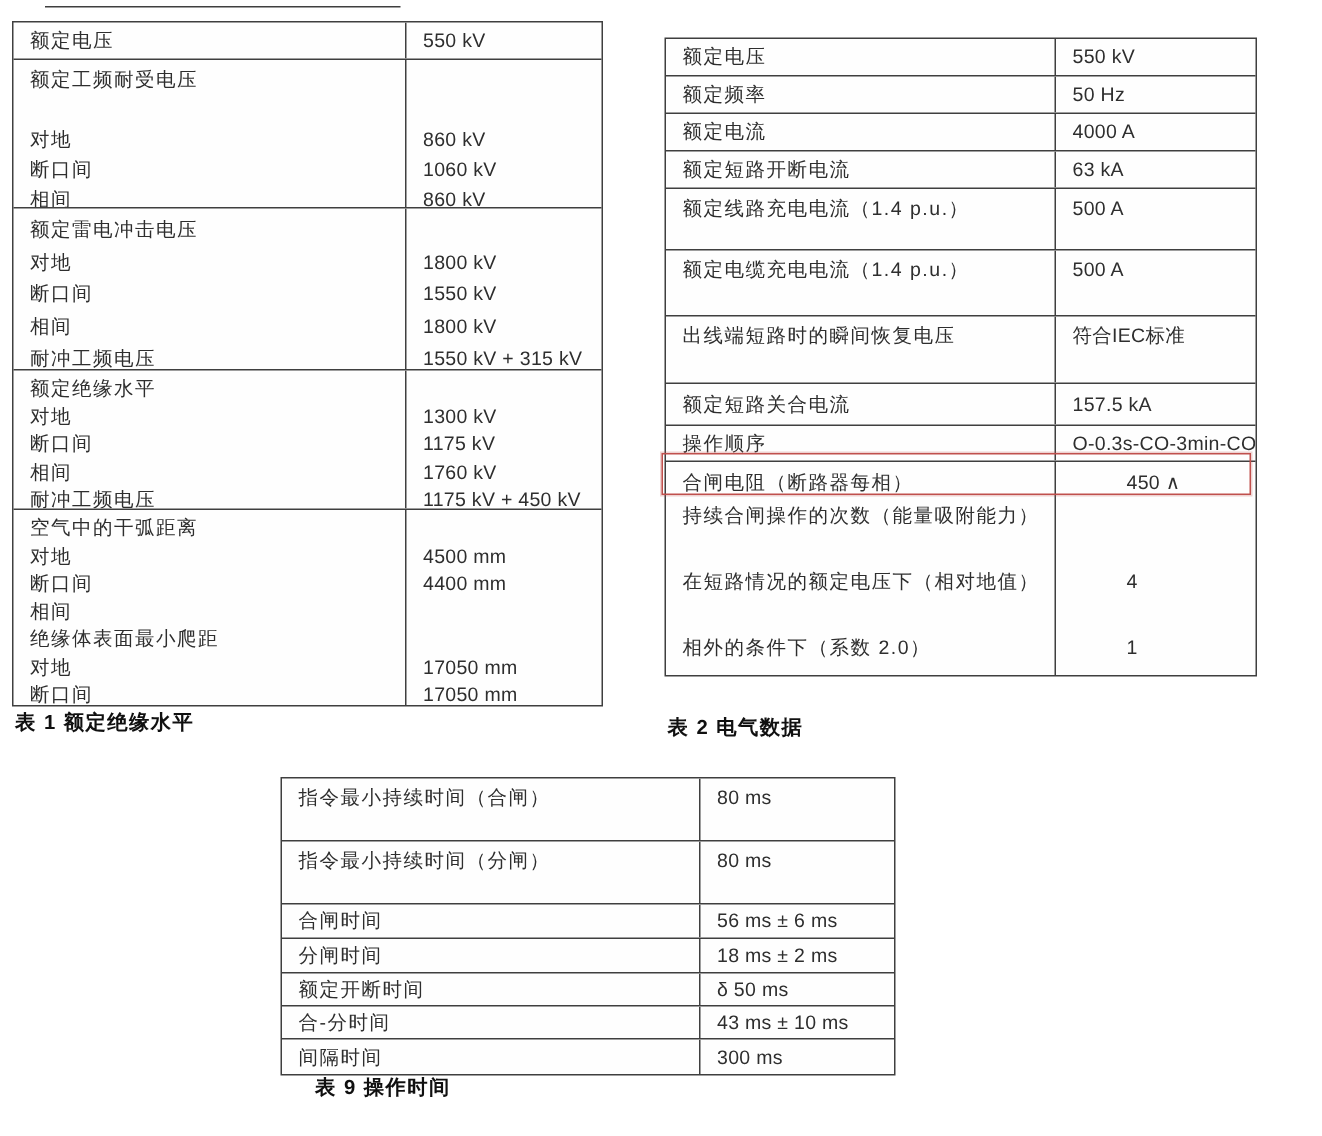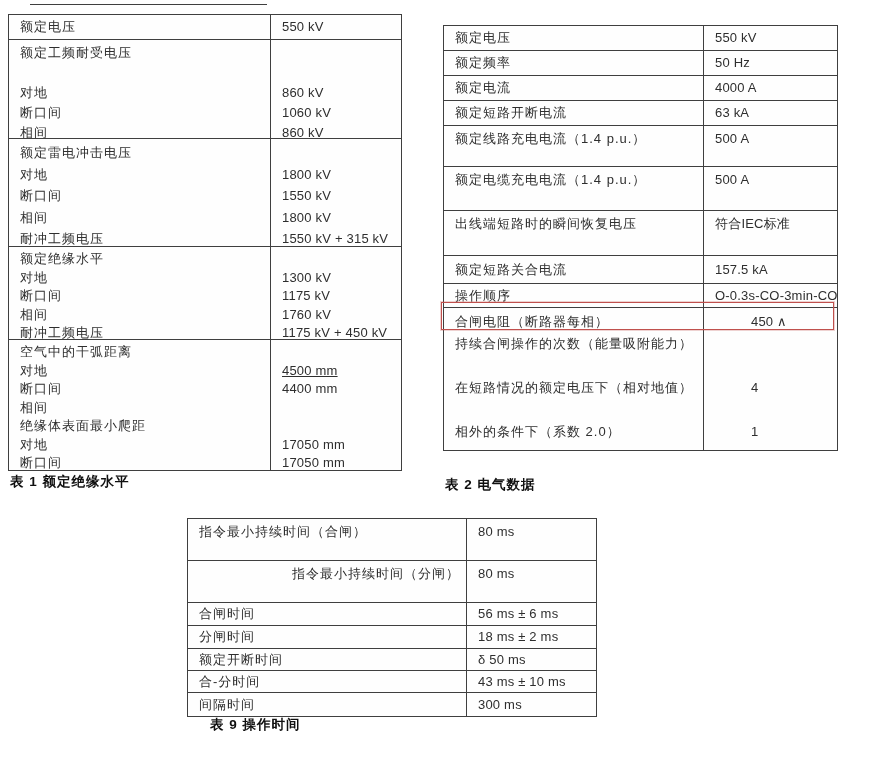--- a/index.html
+++ b/index.html
@@ -108,21 +108,21 @@
         <div class="line" style="line-height: 18.5px;">空气中的干弧距离</div>
         <div class="line" style="line-height: 18.5px;">对地</div>
         <div class="line" style="line-height: 18.5px;">断口间</div>
         <div class="line" style="line-height: 18.5px;">相间</div>
         <div class="line" style="line-height: 18.5px;">绝缘体表面最小爬距</div>
         <div class="line" style="line-height: 18.5px;">对地</div>
         <div class="line" style="line-height: 18.5px;">断口间</div>
       </div>
       <div class="cell val">
         <div class="line" style="line-height: 18.5px;">&nbsp;</div>
-        <div class="line" style="line-height: 18.5px; text-decoration: underline;">4500 mm</div>
+        <div class="line" style="line-height: 18.5px;">4500 mm</div>
         <div class="line" style="line-height: 18.5px;">4400 mm</div>
         <div class="line" style="line-height: 18.5px;">&nbsp;</div>
         <div class="line" style="line-height: 18.5px;">&nbsp;</div>
         <div class="line" style="line-height: 18.5px;">17050 mm</div>
         <div class="line" style="line-height: 18.5px;">17050 mm</div>
       </div>
     </div>
   </div>
 <div class="caption" style="left: 10px; top: 473px;">表 1 额定绝缘水平</div>
 
@@ -223,21 +223,21 @@
 <div class="spec-table" style="left: 187px; top: 518px; width: 410px;">
     <div class="t-row" style="height: 42px;">
       <div class="cell lbl" style="width: 279px;">
         <div class="line" style="line-height: 20px;">指令最小持续时间（合闸）</div>
       </div>
       <div class="cell val">
         <div class="line" style="line-height: 20px;">80 ms</div>
       </div>
     </div>
     <div class="t-row" style="height: 42px;">
-      <div class="cell lbl" style="width: 279px; align-items: flex-end;">
+      <div class="cell lbl" style="width: 279px;">
         <div class="line" style="line-height: 20px;">指令最小持续时间（分闸）</div>
       </div>
       <div class="cell val">
         <div class="line" style="line-height: 20px;">80 ms</div>
       </div>
     </div>
     <div class="t-row" style="height: 23px;">
       <div class="cell lbl center" style="width: 279px; font-family: Liberation Serif, serif;">
         <div class="line" style="line-height: 20px;">合闸时间</div>
       </div>

